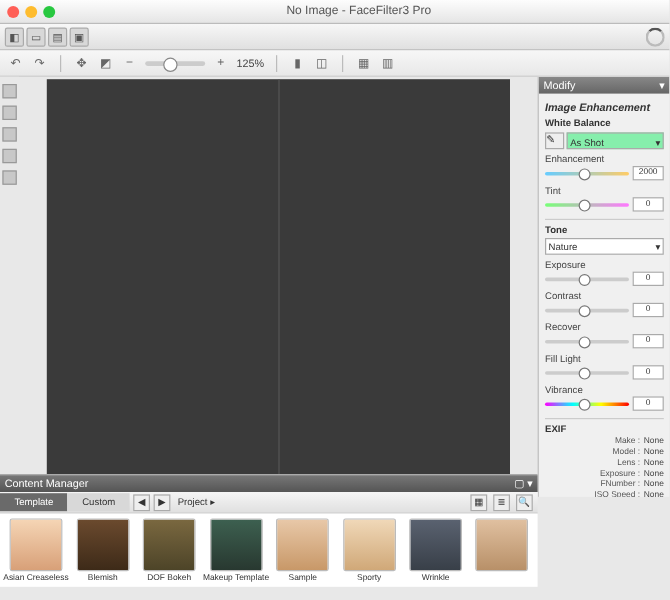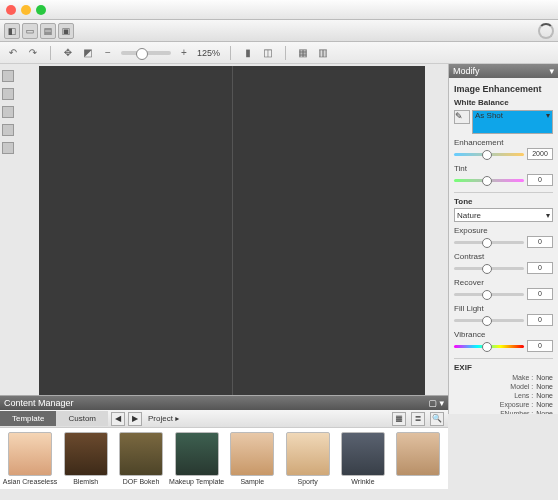--- a/index.html
+++ b/index.html
@@ -33,25 +33,25 @@
 .main { display:flex; height:350px;gap:21px; }
 .lefttools { width:16px; background:#e8e8e8; display:flex; flex-direction:column; gap:6px; padding-top:6px; align-items:center; }
 .lt-btn { width:12px; height:12px; background:#c8c8c8; border:1px solid #999; }
 .canvas { flex:1; background:#3a3a3a; position:relative; margin:2px; }
 .canvas::after { content:""; position:absolute; left:50%; top:0; bottom:0; width:1px; background:#555; }
 
 
 .rpanel { width:110px; background:#f0f0f0; border-left:1px solid #bbb; display:flex; flex-direction:column; overflow:hidden; }
 .rp-head { background:linear-gradient(#888,#666); color:#fff; font-size:9px; padding:2px 4px; display:flex; justify-content:space-between; align-items:center; }
 .rp-body { padding:4px 5px; overflow-y:auto; flex:1; }
-.rp-section-title { font-size:9px; font-weight:bold; margin:2px 0; }
+.rp-section-title { font-size:9px; font-weight:bold; margin:2px 0;font-style:italic; }
 .rp-sub { font-size:8px; font-weight:bold; margin-top:4px; }
 .wb-row { display:flex; gap:2px; margin:3px 0; }
 .wb-btn { width:16px; height:14px; border:1px solid #aaa; background:#eee; }
-.wb-sel { flex:1; height:24px; border:1px solid #aaa; background:#0ea5e9; font-size:8px; padding:0 2px; display:flex; align-items:flex-start; justify-content:space-between; }
+.wb-sel { flex:1; height:14px; border:1px solid #aaa; background:#86efac; font-size:8px; padding:0 2px; display:flex; align-items:flex-end; justify-content:space-between; }
 .ctrl-label { font-size:8px; color:#444; margin-top:4px; }
 .ctrl-row { display:flex; align-items:center; gap:3px; margin:1px 0 3px; }
 .slider { flex:1; height:3px; background:#ccc; border-radius:2px; position:relative; }
 .slider::after { content:""; position:absolute; left:40%; top:-3px; width:8px; height:8px; background:#fff; border:1px solid #777; border-radius:50%; }
 .slider.grad { background:linear-gradient(to right,#6cf,#fc6); }
 .slider.grad2 { background:linear-gradient(to right,#7f7,#f7f); }
 .slider.vib { background:linear-gradient(to right,#f0f,#0ff,#ff0,#f00); }
 .val-box { width:26px; height:12px; border:1px solid #aaa; background:#fff; font-size:7px; text-align:center; line-height:10px; }
 .tone-sel { width:100%; height:14px; border:1px solid #aaa; background:#fff; font-size:8px; padding:0 2px; margin:2px 0; display:flex; align-items:center; justify-content:space-between; }
 .exif-row { display:flex; justify-content:flex-end; font-size:7px; color:#444; margin:2px 0; gap:3px; }
@@ -77,20 +77,21 @@
 </style>
 </head>
 <body>
 
 <div class="titlebar">
   <div class="traffic">
     <span class="t-red"></span>
     <span class="t-yellow"></span>
     <span class="t-green"></span>
   </div>
+  <div class="title">No Image - FaceFilter3 Pro</div>
 </div>
 
 <div class="toolbar1">
   <div class="tb-icons">
     <div class="tb-btn">◧</div>
     <div class="tb-btn">▭</div>
     <div class="tb-btn">▤</div>
     <div class="tb-btn">▣</div>
   </div>
   <div class="spinner"></div>

